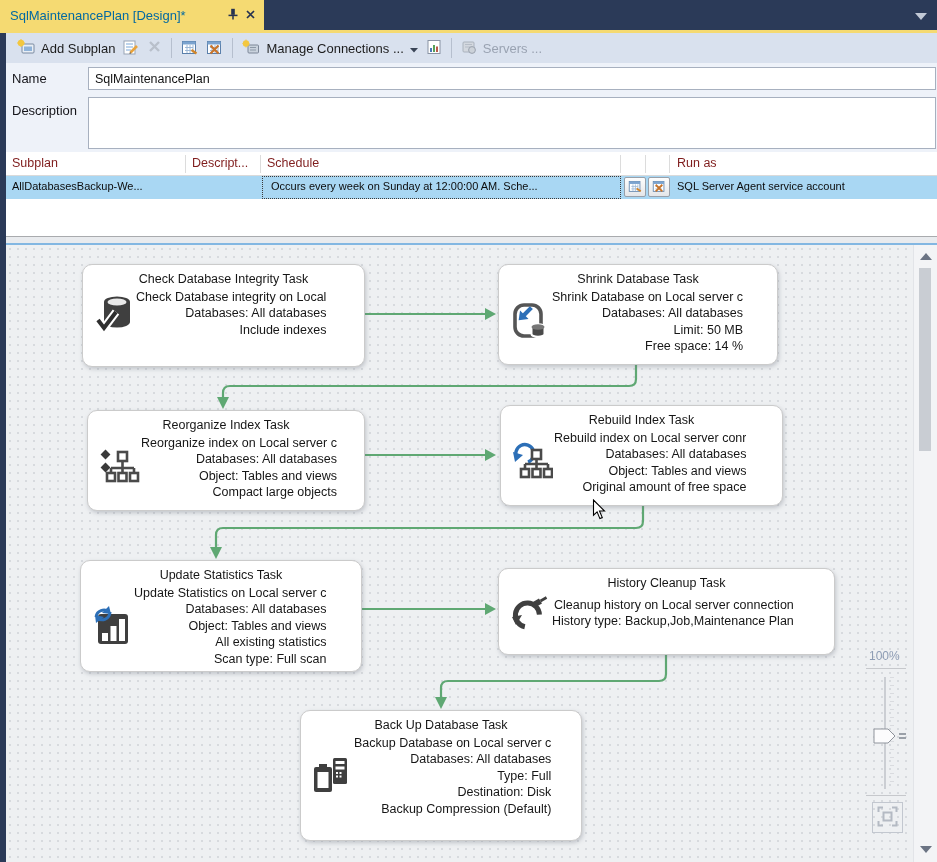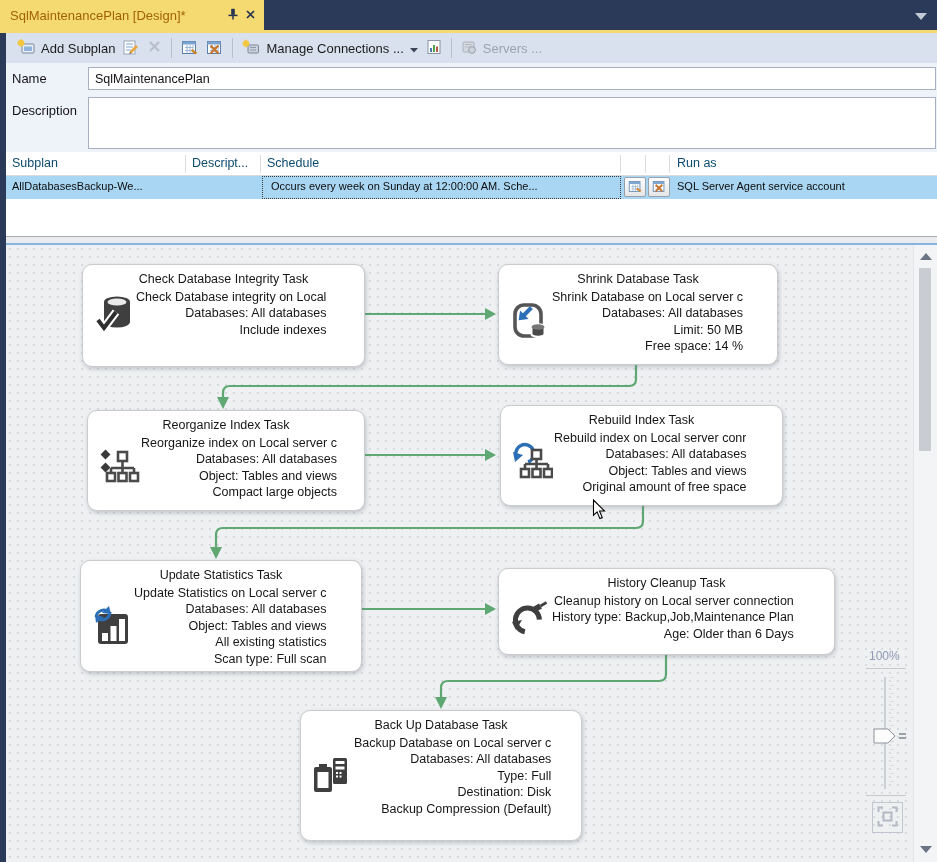--- a/index.html
+++ b/index.html
@@ -1,38 +1,38 @@
 <!DOCTYPE html>
 <html><head>
 <meta charset="utf-8">
 <style>
   * { margin:0; padding:0; box-sizing:border-box; }
   body { font-family:"Liberation Sans", sans-serif; }
   #screen { position:relative; width:937px; height:862px; background:#2b3a58; overflow:hidden; font-family:"Liberation Sans", sans-serif; }
 
   
   .tab { position:absolute; left:0; top:0; width:264px; height:30px; background:#f5da72; display:flex; align-items:center; padding:0 8px 0 10px; gap:7px; }
-  .tab-label { flex:1; font-size:13px; color:#a16207; white-space:nowrap; }
+  .tab-label { flex:1; font-size:13px; color:#0369a1; white-space:nowrap; }
   .tab-underline { position:absolute; left:0; top:30px; right:0; height:3px; background:#f5da72; }
   .tablist-btn { position:absolute; right:10px; top:13px; width:0; height:0; border-left:6px solid transparent; border-right:6px solid transparent; border-top:7px solid #c2c9d6; }
 
   
   .toolbar { position:absolute; left:6px; top:33px; right:0; height:30px; background:#d9e1ee; display:flex; align-items:center; padding-left:7px; }
   .tb-btn { display:flex; align-items:center; gap:6px; border:0; background:transparent; height:24px; padding:0 4px; font-family:"Liberation Sans",sans-serif; font-size:13px; color:#1c1c1c; cursor:default; }
   .tb-btn.gray span { color:#9aa3b2; }
   .tb-sep { width:1px; height:20px; background:#b6bfce; margin:0 5px; }
 
   
   .form-area { position:absolute; left:6px; top:63px; right:0; height:89px; background:#eef2f9; }
   .form-label { position:absolute; font-size:13px; color:#15151a; }
   .form-input { position:absolute; left:82px; right:1px; border:1px solid #a7b0bf; background:#fff; font-family:"Liberation Sans",sans-serif; font-size:12.5px; color:#111; padding:0 6px; }
   textarea.form-input { resize:none; padding-top:3px; }
 
   
-  .grid-head { position:absolute; left:6px; top:152px; right:0; height:24px; background:#fff; border-bottom:1px solid #dadada; font-size:12.5px; color:#0c4a6e; }
+  .grid-head { position:absolute; left:6px; top:152px; right:0; height:24px; background:#fff; border-bottom:1px solid #dadada; font-size:12.5px; color:#7f1d1d; }
   .grid-head span { position:absolute; top:4px; white-space:nowrap; }
   .col-sep { position:absolute; top:3px; height:18px; width:1px; background:#dcdcdc; }
   .grid-row { position:absolute; left:6px; top:176px; right:0; height:23px; background:#a9d7f3; font-size:11px; color:#0c0c0c; }
   .grid-row .cell { position:absolute; top:4px; white-space:nowrap; }
   .focus-cell { position:absolute; left:256px; top:0; width:359px; height:23px; border:1px dotted #3a3a3a; }
   .cell-btn { position:absolute; top:1px; width:22px; height:20px; background:linear-gradient(#fdfdfd,#e4e6e9); border:1px solid #98a0aa; border-radius:2px; display:flex; align-items:center; justify-content:center; padding:0; }
   .gap { position:absolute; left:6px; top:199px; right:0; height:37px; background:#fff; }
   .splitter-line { position:absolute; left:6px; top:236px; right:0; height:1px; background:#a9abae; }
   .splitter-body { position:absolute; left:6px; top:237px; right:0; height:6px; background:#e9ebee; }
 
@@ -357,21 +357,20 @@
             <polygon points="2,24 12,22 6,32" fill="#3f3f3f"></polygon>
             <g transform="rotate(-30 27 10)">
               <rect x="22" y="7" width="9" height="6" fill="#3f3f3f"></rect>
               <line x1="31" y1="10" x2="38" y2="10" stroke="#3f3f3f" stroke-width="2.6"></line>
             </g>
           </svg>
       </span>
       <div class="task-lines">
         <div class="task-line">Cleanup history on Local server connection</div>
         <div class="task-line">History type: Backup,Job,Maintenance Plan</div>
-        <div class="task-line">Age: Older than 6 Days</div>
       </div>
     </div>
   </div>
 
   <div class="task" style="left:300px; top:710px; width:282px; height:131px;">
     <div class="task-title">Back Up Database Task</div>
     <div class="task-body">
       <span class="task-icon">
         <svg width="42" height="44" viewBox="0 0 42 44">
             <rect x="22" y="4" width="14" height="26" rx="1.5" fill="#3f3f3f"></rect>

